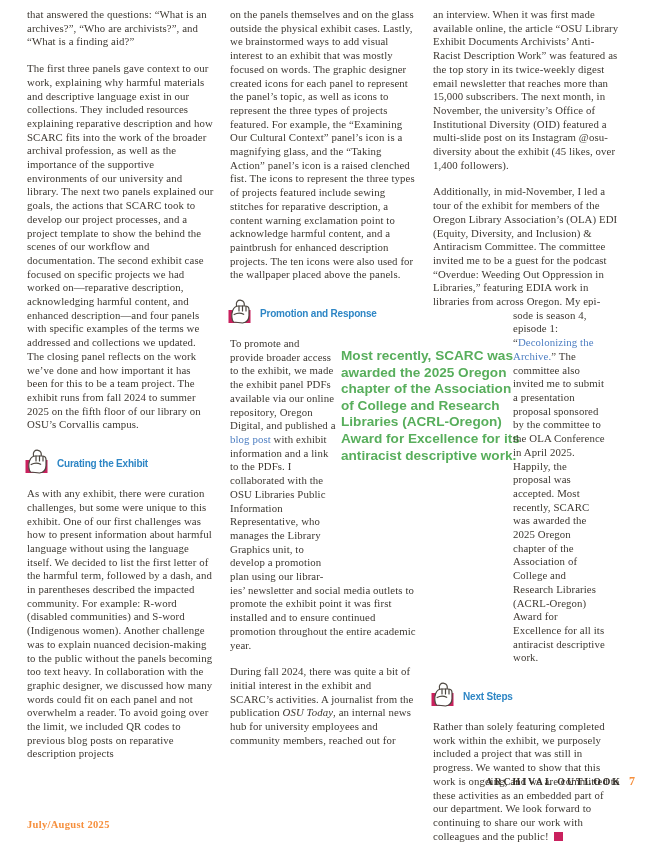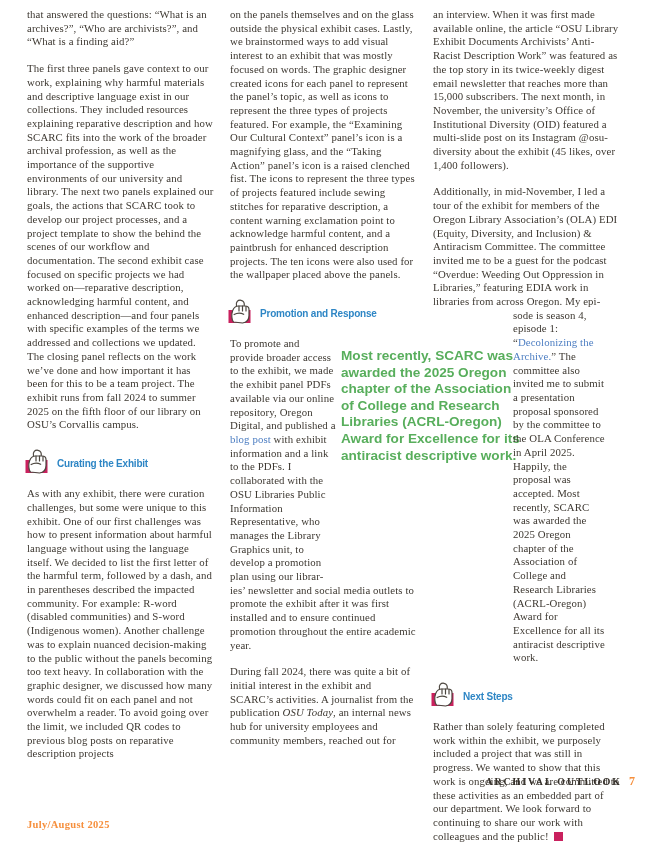--- a/index.html
+++ b/index.html
@@ -96,21 +96,21 @@
 
   <div class="col col-mid">
     <p class="body-p">on the panels themselves and on the glass outside the physical exhibit cases. Lastly, we brainstormed ways to add visual interest to an exhibit that was mostly focused on words. The graphic designer created icons for each panel to represent the panel’s topic, as well as icons to represent the three types of projects featured. For example, the “Examining Our Cultural Context” panel’s icon is a magnifying glass, and the “Taking Action” panel’s icon is a raised clenched fist. The icons to represent the three types of projects featured include sewing stitches for reparative description, a content warning exclamation point to acknowledge harmful content, and a paintbrush for enhanced description projects. The ten icons were also used for the wallpaper placed above the panels.</p>
     <div class="section-header">
       <svg class="fist-icon" viewBox="0 0 24 27">
           <use href="#fist"></use>
         </svg>
       <span class="hdr-label">Promotion and Response</span>
     </div>
     <p class="body-p narrow-mid no-gap"><span>To promote and provide broader access to the exhibit, we made the exhibit panel PDFs available via our online repository, Oregon Digital, and published a </span><a class="link">blog post</a><span> with exhibit information and a link to the PDFs. I collaborated with the OSU Libraries Public Information Representative, who manages the Library Graphics unit, to develop a promotion plan using our librar-</span></p>
-    <p class="body-p" style="margin-top:0">ies’ newsletter and social media outlets to promote the exhibit after it was first installed and to ensure continued promotion throughout the entire academic year.</p>
+    <p class="body-p" style="margin-top:0">ies’ newsletter and social media outlets to promote the exhibit point it was first installed and to ensure continued promotion throughout the entire academic year.</p>
     <p class="body-p"><span>During fall 2024, there was quite a bit of initial interest in the exhibit and SCARC’s activities. A journalist from the publication </span><span class="italic">OSU Today</span><span>, an internal news hub for university employees and community members, reached out for</span></p>
   </div>
 
   <div class="pullquote">Most recently, SCARC was awarded the 2025 Oregon chapter of the Association of College and Research Libraries (ACRL-Oregon) Award for Excellence for its antiracist descriptive work.</div>
 
   <div class="col col-right">
     <p class="body-p">an interview. When it was first made available online, the article “OSU Library Exhibit Documents Archivists’ Anti-Racist Description Work” was featured as the top story in its twice-weekly digest email newsletter that reaches more than 15,000 subscribers. The next month, in November, the university’s Office of Institutional Diversity (OID) featured a multi-slide post on its Instagram @osu-diversity about the exhibit (45 likes, over 1,400 followers).</p>
     <p class="body-p no-gap">Additionally, in mid-November, I led a tour of the exhibit for members of the Oregon Library Association’s (OLA) EDI (Equity, Diversity, and Inclusion) &amp; Antiracism Committee. The committee invited me to be a guest for the podcast “Overdue: Weeding Out Oppression in Libraries,” featuring EDIA work in libraries from across Oregon. My epi-</p>
     <p class="body-p narrow-right" style="margin-top:0"><span>sode is season 4, episode 1: “</span><a class="link">Decolonizing the Archive.</a><span>” The committee also invited me to submit a presentation proposal sponsored by the committee to the OLA Conference in April 2025. Happily, the proposal was accepted. Most recently, SCARC was awarded the 2025 Oregon chapter of the Association of College and Research Libraries (ACRL-Oregon) Award for Excellence for all its antiracist descriptive work.</span></p>
     <div class="section-header">

